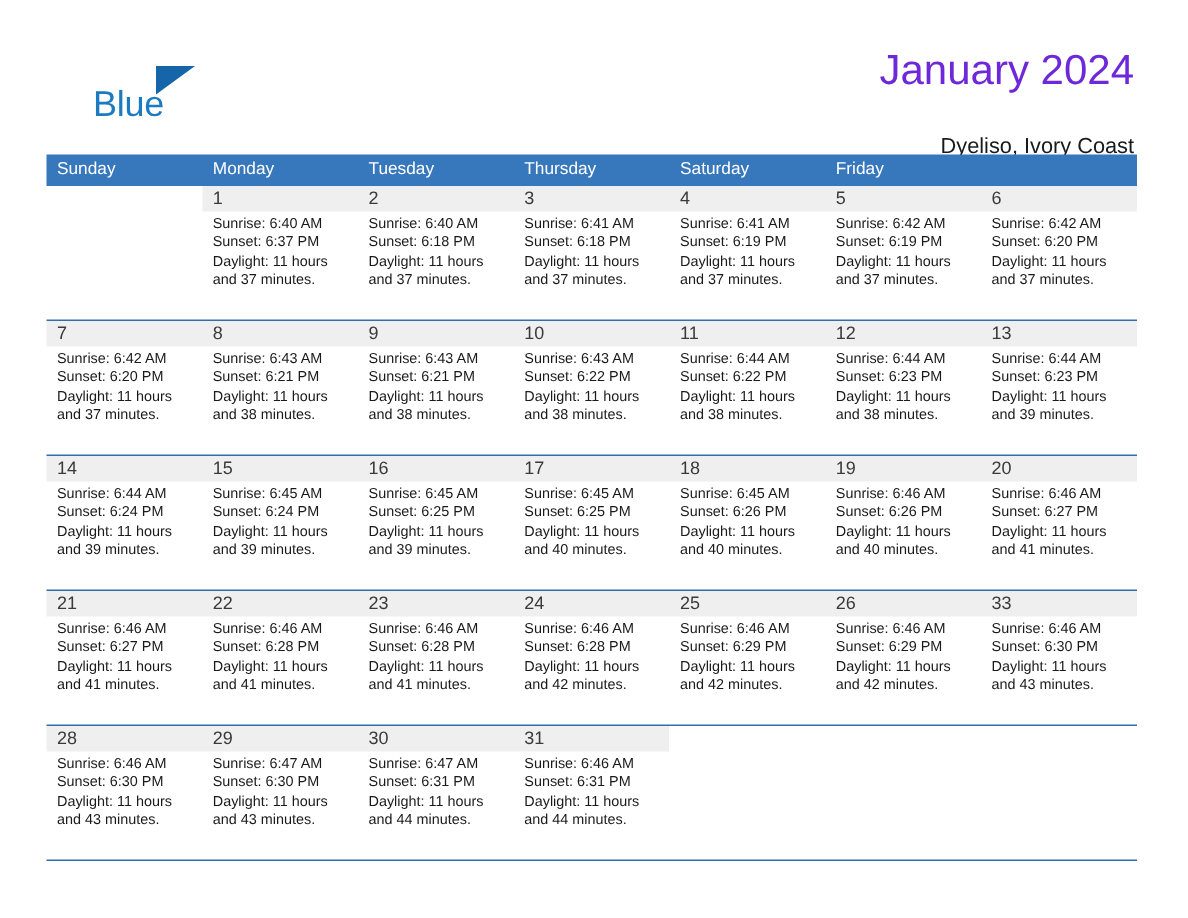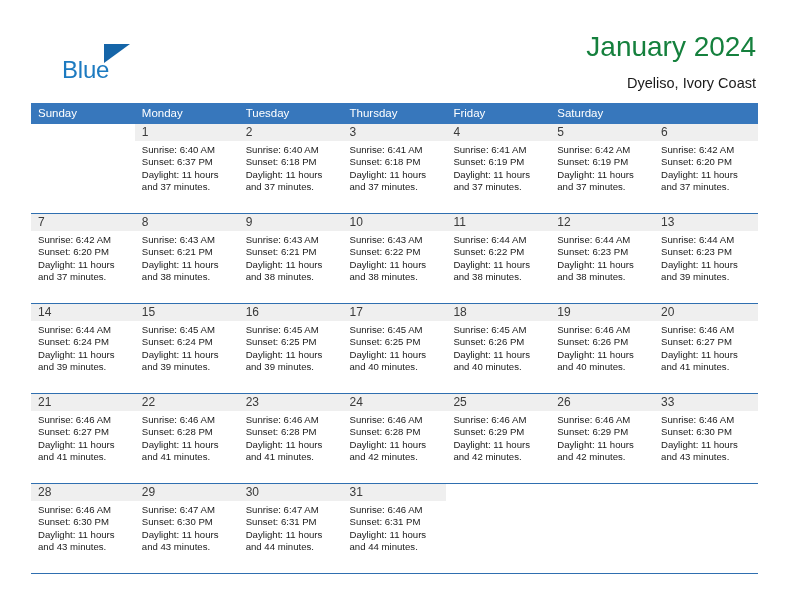--- a/index.html
+++ b/index.html
@@ -66,27 +66,27 @@
   }
 
   .title-block {
     position: absolute;
     right: 36px;
     top: 30px;
     text-align: right;
   }
   .cal-title {
     font-size: 28px;
-    color: #15803d;
+    color: #6d28d9;
     line-height: 34px;
     white-space: nowrap;
     font-family: "Liberation Sans", sans-serif;
   }
   .cal-subtitle {
-    margin-top: 10px;
+    margin-top: 25px;
     font-size: 14.5px;
     color: #1a1a1a;
     line-height: 18px;
     white-space: nowrap;
     font-family: "Liberation Sans", sans-serif;
   }
 
   
   .calendar {
     position: absolute;
@@ -176,22 +176,22 @@
     </div>
 
   </div>
 
   <div class="calendar">
     <div class="weekday-row" id="weekday-row">
         <div class="weekday-cell">Sunday</div>
         <div class="weekday-cell">Monday</div>
         <div class="weekday-cell">Tuesday</div>
         <div class="weekday-cell">Thursday</div>
+        <div class="weekday-cell">Saturday</div>
         <div class="weekday-cell">Friday</div>
-        <div class="weekday-cell">Saturday</div>
       </div>
     <div id="weeks-container">
         <div class="week-row">
           <div class="daynum-band" style="left: 103.857px; width: 623.143px;"></div>
           <div class="days">
             <div class="day-cell empty">
               <div class="day-num"></div>
             </div>
             <div class="day-cell">
               <div class="day-num">1</div>

